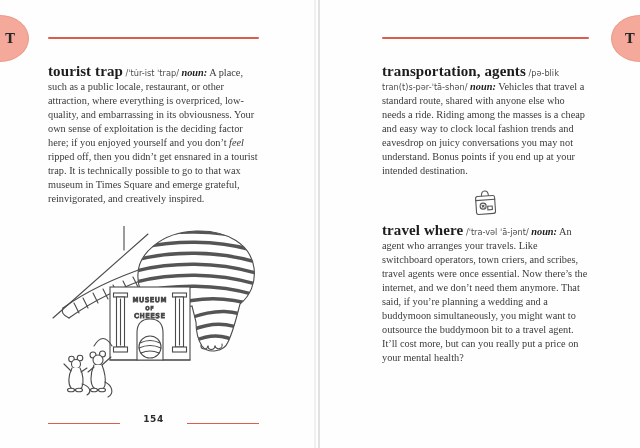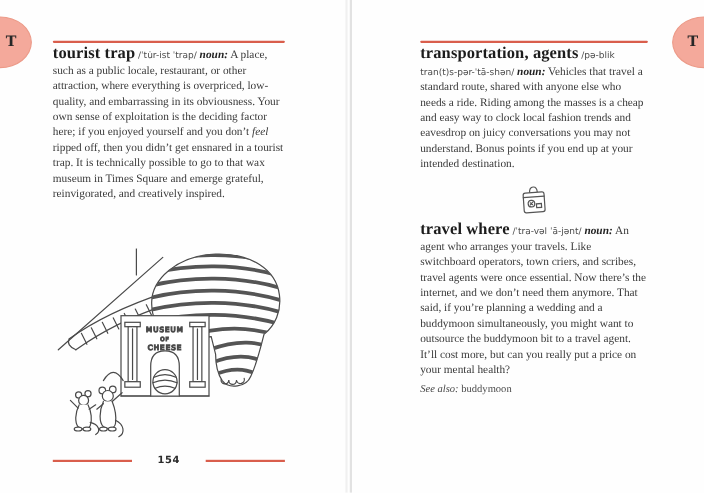--- a/index.html
+++ b/index.html
@@ -18,33 +18,33 @@
        display:flex;align-items:center;z-index:5;
        font-family:"DejaVu Serif",serif;font-weight:bold;font-size:13px;color:#272727;}
   .tab-left{left:-29px;justify-content:flex-end;padding-right:13px;}
   .tab-right{right:-29px;justify-content:flex-start;padding-left:13px;}
 
   .page{position:absolute;top:0;height:448px;}
   .page-left{left:48px;width:211px;}
   .page-right{left:382px;width:207px;}
   .rule{height:2px;background:var(--accent);margin-top:37px;border-radius:1px;}
 
-  .entry{margin-top:3px;font-size:10.3px;line-height:14px;color:var(--ink);text-align:left;}
+  .entry{margin-top:25px;font-size:10.3px;line-height:14px;color:var(--ink);text-align:left;}
   .term{font-family:"Liberation Serif",serif;font-weight:bold;font-size:15px;color:var(--head-ink);letter-spacing:.1px;}
   .pron{font-family:"DejaVu Sans",sans-serif;font-size:8.2px;color:#4c4c4c;}
   .pos{font-weight:bold;font-style:italic;color:#222;}
   .def-italic{font-style:italic;}
   .see-also{margin-top:3px;font-size:9.6px;line-height:13px;color:#4a4a4a;}
   .see-also .lbl{font-style:italic;}
 
   .illustration{position:absolute;left:2px;top:226px;width:242px;height:176px;}
 
   .icon-wrap{width:26px;margin:9px auto 2px auto;display:flex;justify-content:center;}
 
-  .footer{position:absolute;top:414px;left:0;width:100%;display:flex;align-items:center;gap:23px;}
+  .footer{position:absolute;top:414px;left:0;width:100%;display:flex;align-items:flex-end;gap:23px;}
   .footer .fline{flex:1;height:1.5px;background:var(--accent);}
   .footer .pnum{font-family:"DejaVu Sans",sans-serif;font-weight:bold;font-size:9px;
                 letter-spacing:.6px;color:#2c2c2c;}
   svg{display:block;}
   .sign-text{font-family:"DejaVu Sans",sans-serif;fill:#3b3b3b;}
 </style>
 </head>
 <body>
 
 <div class="spread">
@@ -195,19 +195,15 @@
         </g>
       </svg>
     </div>
 
     <p class="entry" style="margin-top:6px">
       <span class="term">travel where</span>
       <span class="pron">/ˈtra-vəl ˈā-jənt/</span>
       <span class="pos">noun:</span>
       <span>An agent who arranges your travels. Like switchboard operators, town criers, and scribes, travel agents were once essential. Now there’s the internet, and we don’t need them anymore. That said, if you’re planning a wedding and a buddymoon simultaneously, you might want to outsource the buddymoon bit to a travel agent. It’ll cost more, but can you really put a price on your mental health?</span>
     </p>
-    <p class="see-also">
-      <span class="lbl">See also:</span>
-      <span>buddymoon</span>
-    </p>
 
   </div>
 </div>
 
 </body></html>

